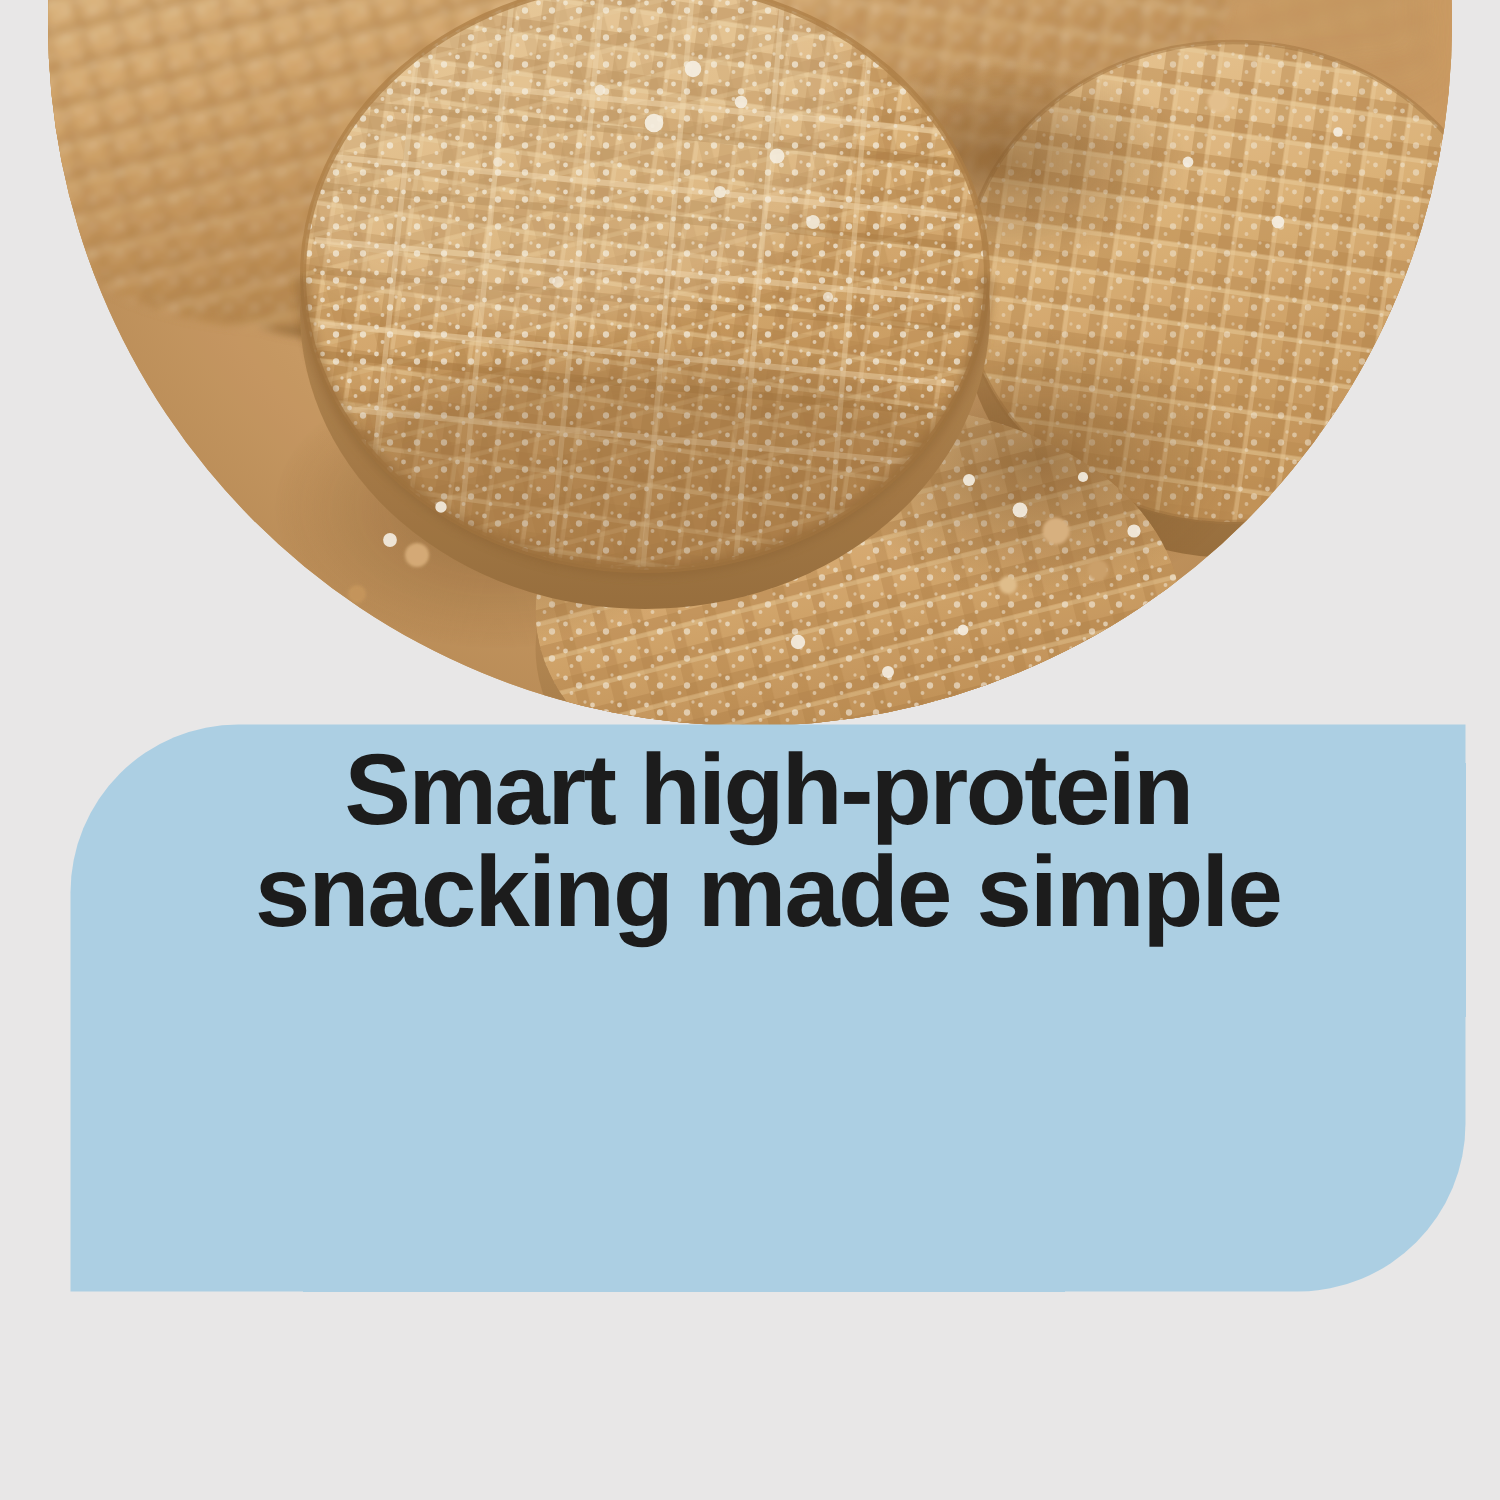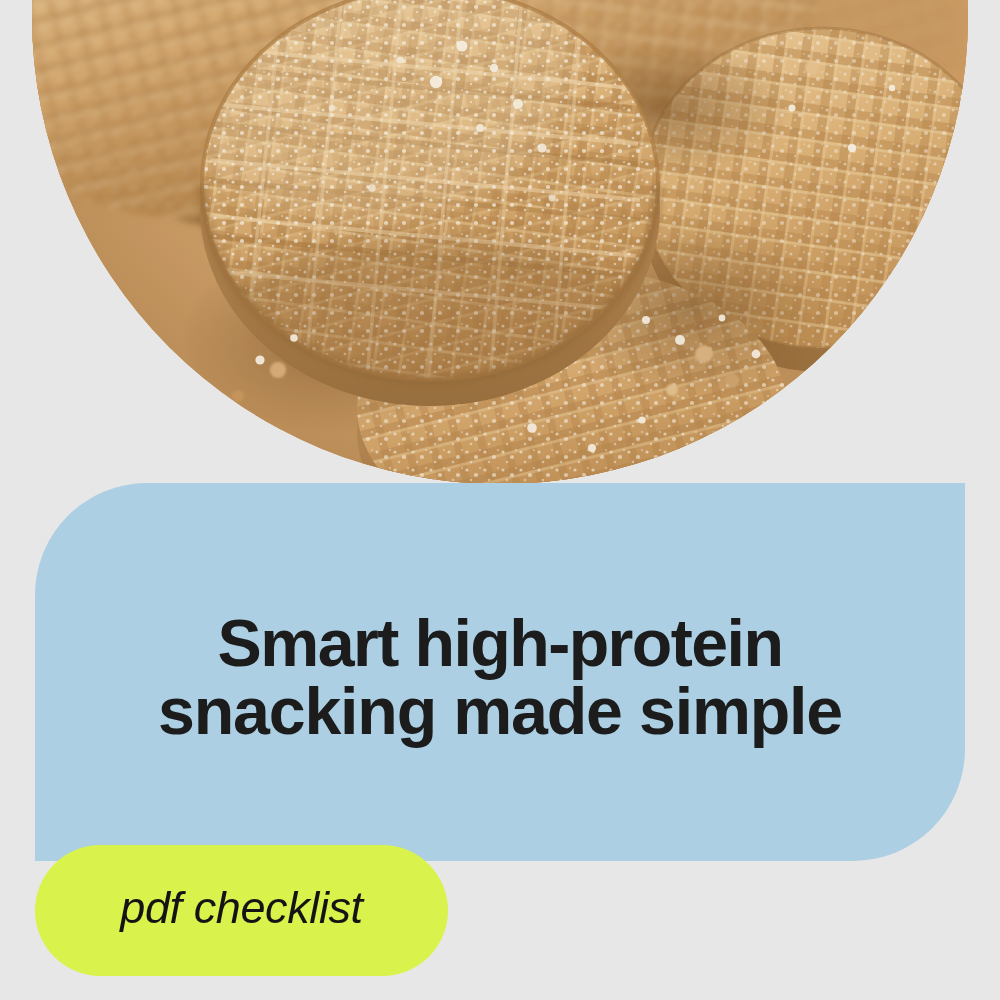--- a/index.html
+++ b/index.html
@@ -35,28 +35,27 @@
     left: 0;
     top: 0;
     width: 936px;
     height: 936px;
     display: block;
   }
 
   
   #headline-card {
     position: absolute;
-    left: 35px;
+    left: 47px;
     top: 483px;
     width: 930px;
     height: 378px;
     background: #accfe3;
     border-radius: 112px 0 112px 0;
     display: flex;
-    align-items: center;
     justify-content: center;
   }
   #headline-text {
     width: 100%;
     text-align: center;
     color: #1c1c1c;
     font-family: "Liberation Sans", sans-serif;
     font-weight: bold;
     font-size: 67px;
     line-height: 1.02;
@@ -328,17 +327,14 @@
     </svg>
   </div>
 
   <div id="headline-card">
     <div id="headline-text">
       <span class="hl-line hl-line-1">Smart high-protein</span>
       <span class="hl-line hl-line-2">snacking made simple</span>
     </div>
   </div>
 
-  <div class="tag-pill" id="tag-pill-0">
-    <span class="tag-label">pdf checklist</span>
-  </div>
 
 </div>
 
 </body></html>

